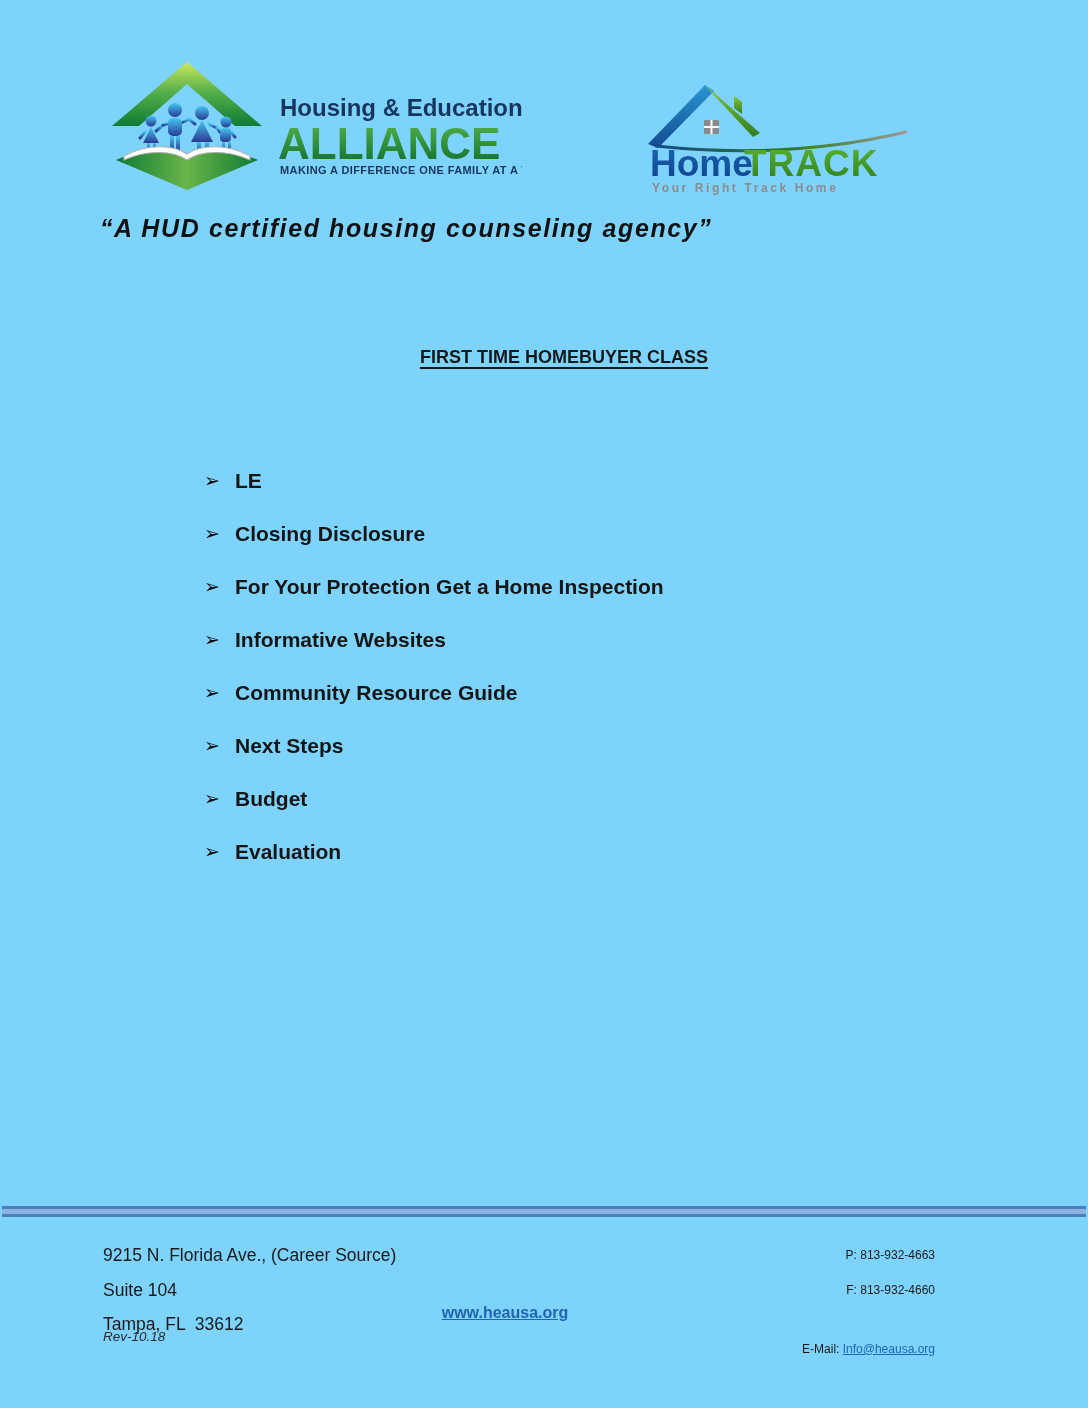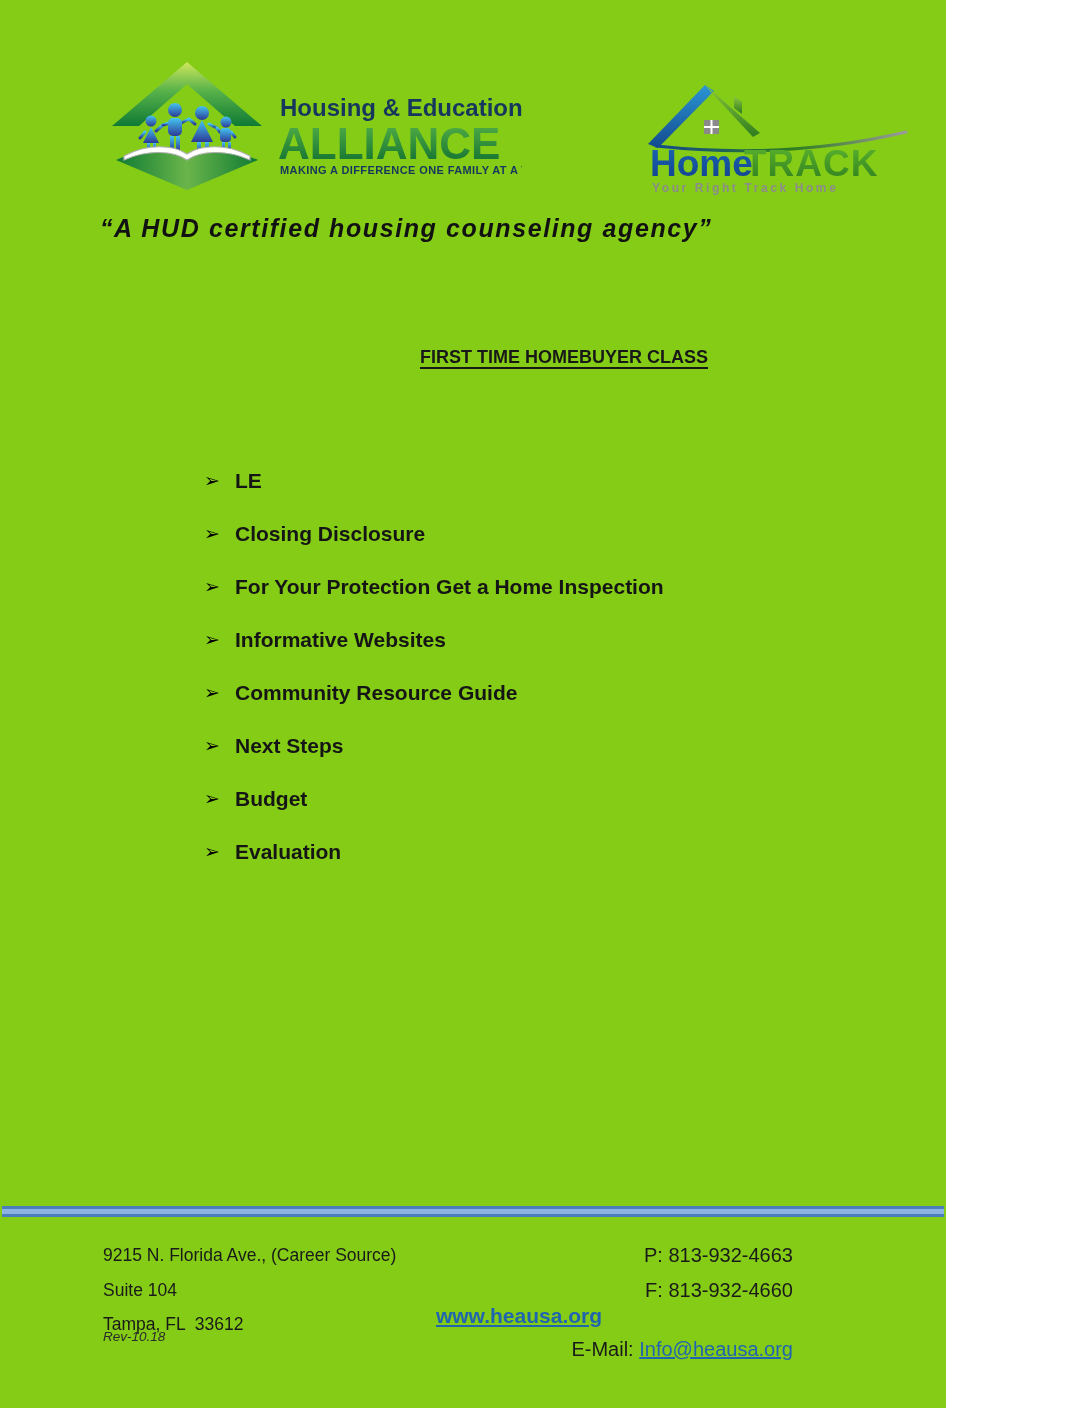--- a/index.html
+++ b/index.html
@@ -1,19 +1,19 @@
 <!DOCTYPE html>
 <html style="--link-blue: #2065AF; --divider-dark: #4A7EBC; --divider-light: #8DB3E2; --hea-navy: #17365D; --hea-green: #1D8A3C; --people-blue: #2B3A96; --hometrack-blue: #1B68B5; --hometrack-green: #3F9E24; --hometrack-gray: #8C8C8C;"><head>
 <meta charset="utf-8">
 <style>
   html,body{margin:0;padding:0;background:#ffffff;}
   .page{
     position:relative;
-    width:946px;height:1408px;
-    background:#84cc16;
+    width:1088px;height:1408px;
+    background:#7dd3fc;
     font-family:"Liberation Sans", sans-serif;
     color:#1b1b1b;
     overflow:hidden;
   }
 
   
   .hea-logo{position:absolute;left:112px;top:62px;}
   .hometrack-logo{position:absolute;left:648px;top:78px;}
   .hud-tagline{
     position:absolute;left:100px;top:214px;
@@ -56,30 +56,30 @@
     height:5px;background:var(--divider-light,#8DB3E2);
     border-top:3px solid var(--divider-dark,#4A7EBC);
     border-bottom:3px solid var(--divider-dark,#4A7EBC);
   }
   .footer-left{
     position:absolute;left:103px;top:1233px;
     font-size:17.5px;line-height:24.5px;color:#1a1a1a;
   }
   .footer-right{
     position:absolute;right:153px;top:1233px;
-    font-size:20px;line-height:24.5px;color:#1a1a1a;text-align:right;
+    font-size:12px;line-height:24.5px;color:#1a1a1a;text-align:right;
   }
   .footer-line{white-space:pre;margin-top:10px;}
   a.email-link{
     color:var(--link-blue,#2065AF);
     text-decoration:underline;cursor:pointer;
   }
   .footer-website{
-    position:absolute;left:103px;top:1304px;width:832px;text-align:center;
-    font-size:21px;font-weight:bold;
+    position:absolute;left:89px;top:1304px;width:832px;text-align:center;
+    font-size:16px;font-weight:bold;
   }
   a.website-link{
     color:var(--link-blue,#2065AF);
     text-decoration:underline;cursor:pointer;
   }
   .footer-rev{
     position:absolute;left:103px;top:1329px;
     font-size:13.5px;color:#2b2b2b;font-style:italic;
   }
 </style>

